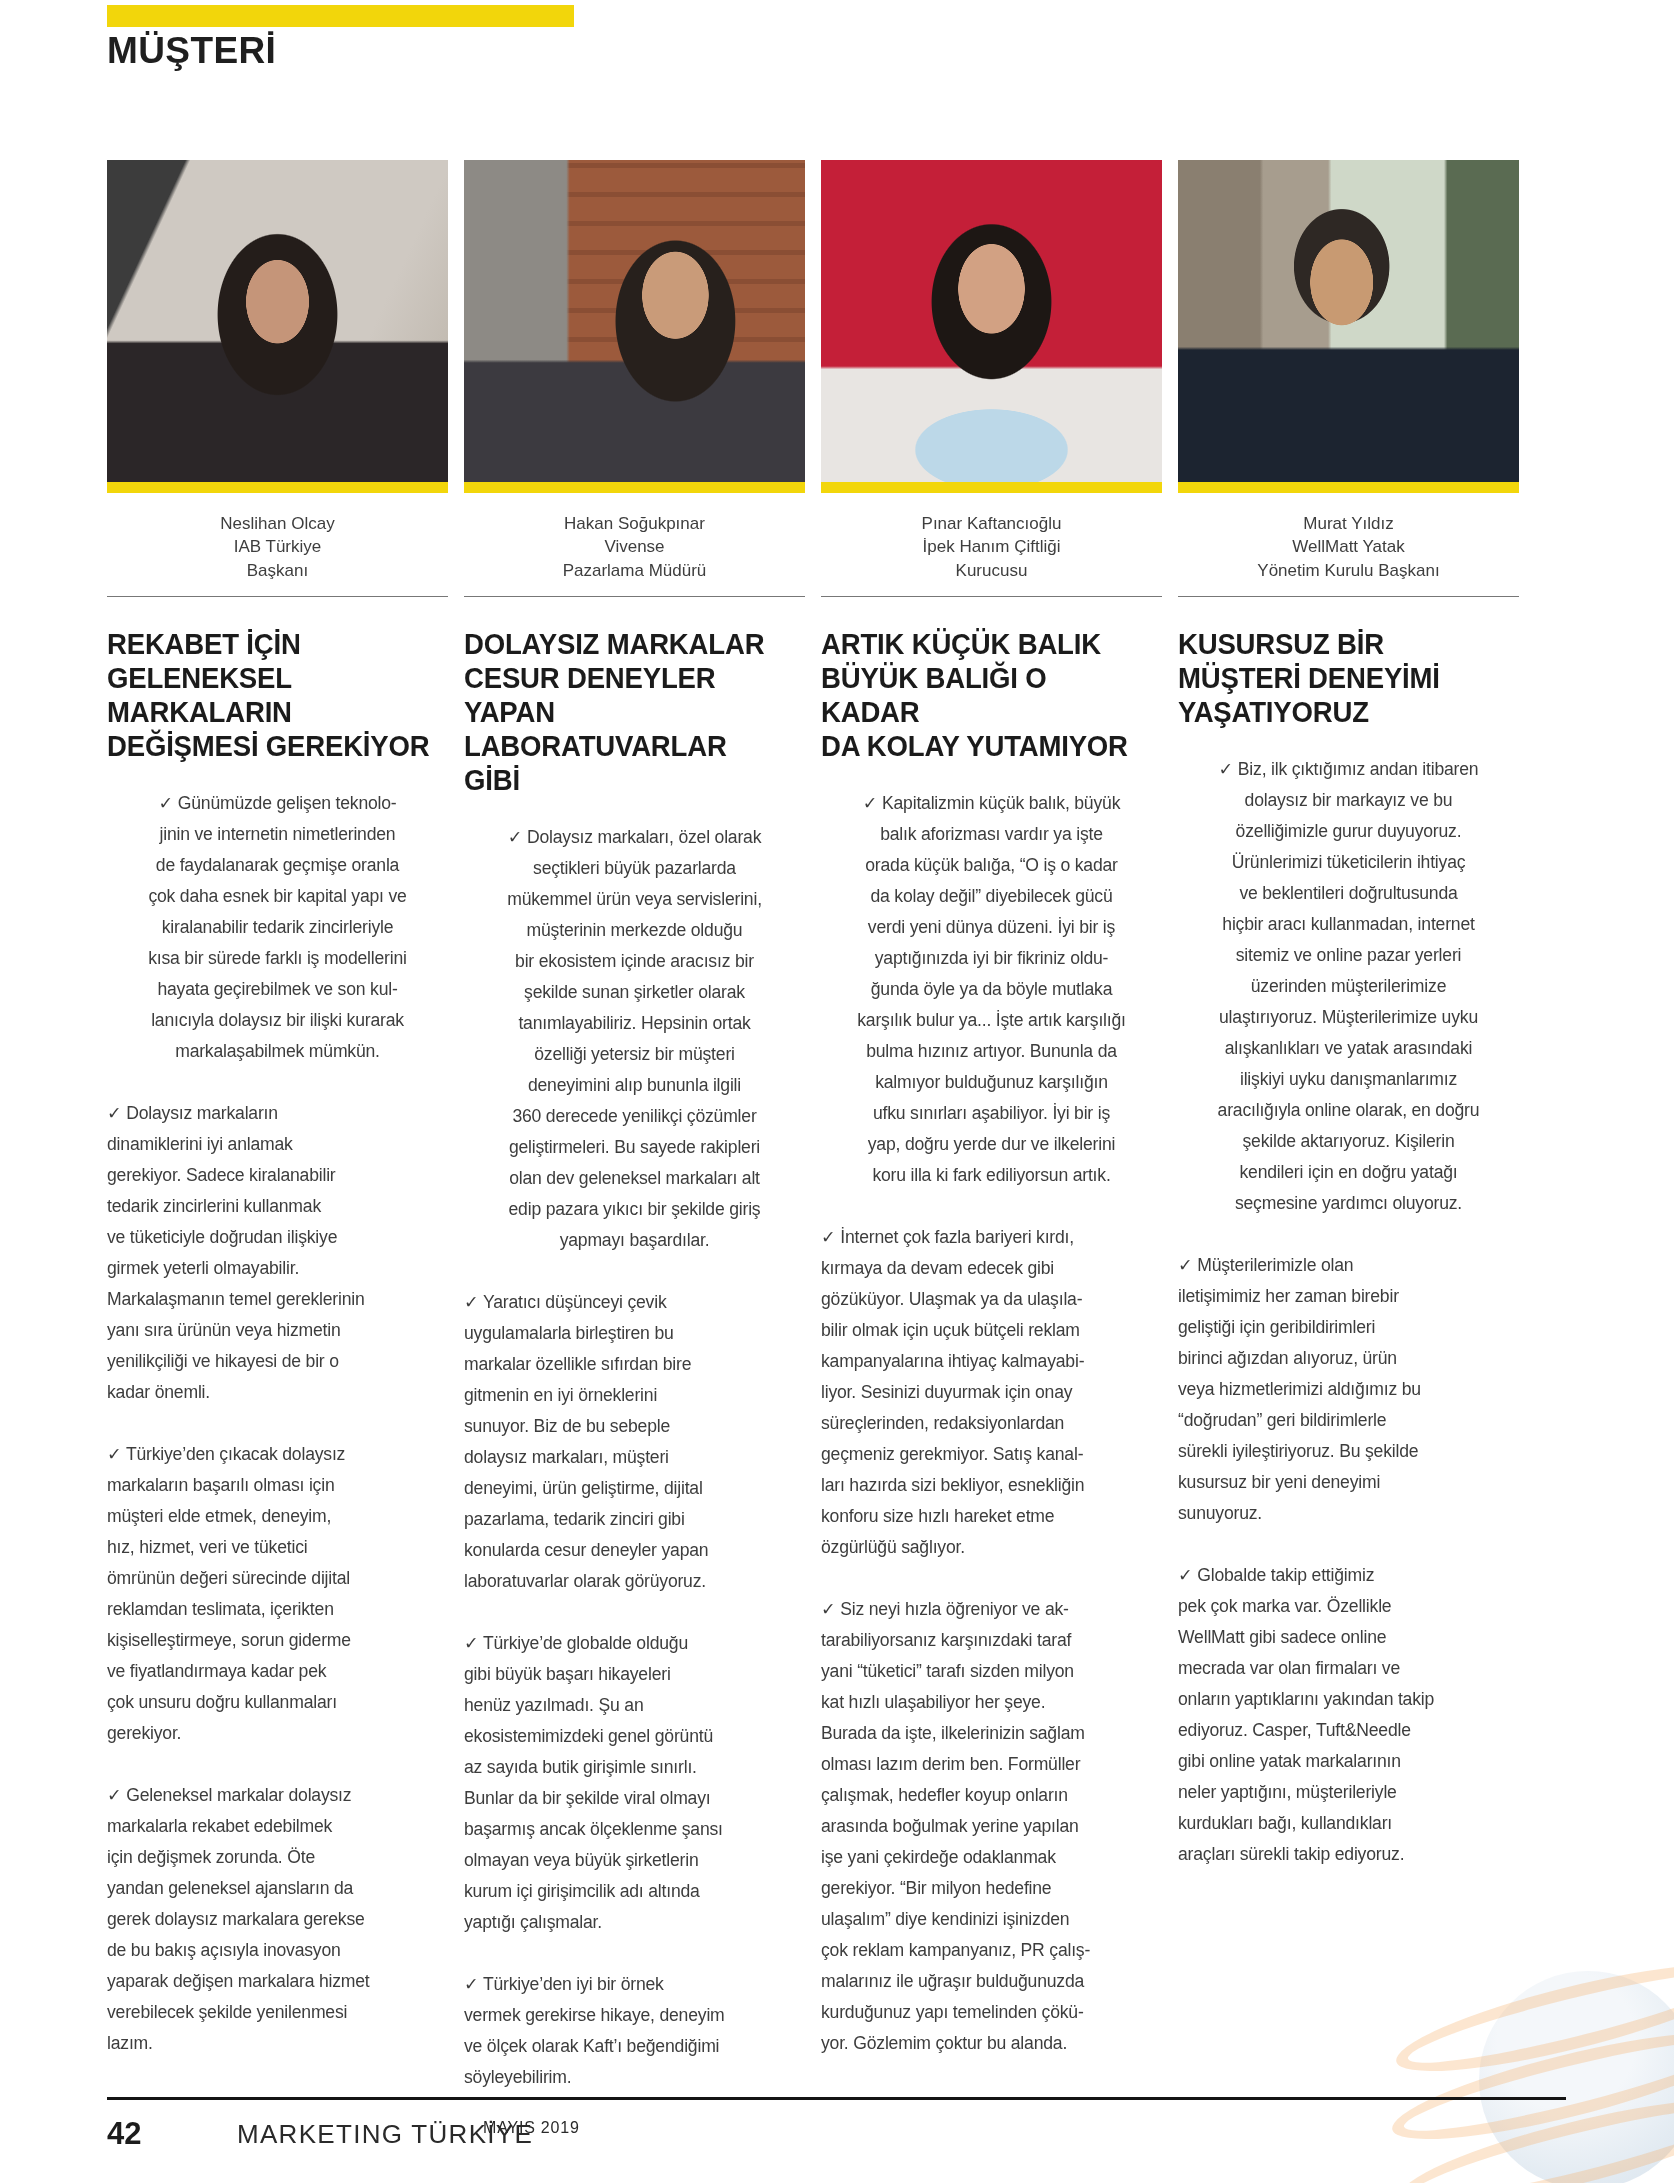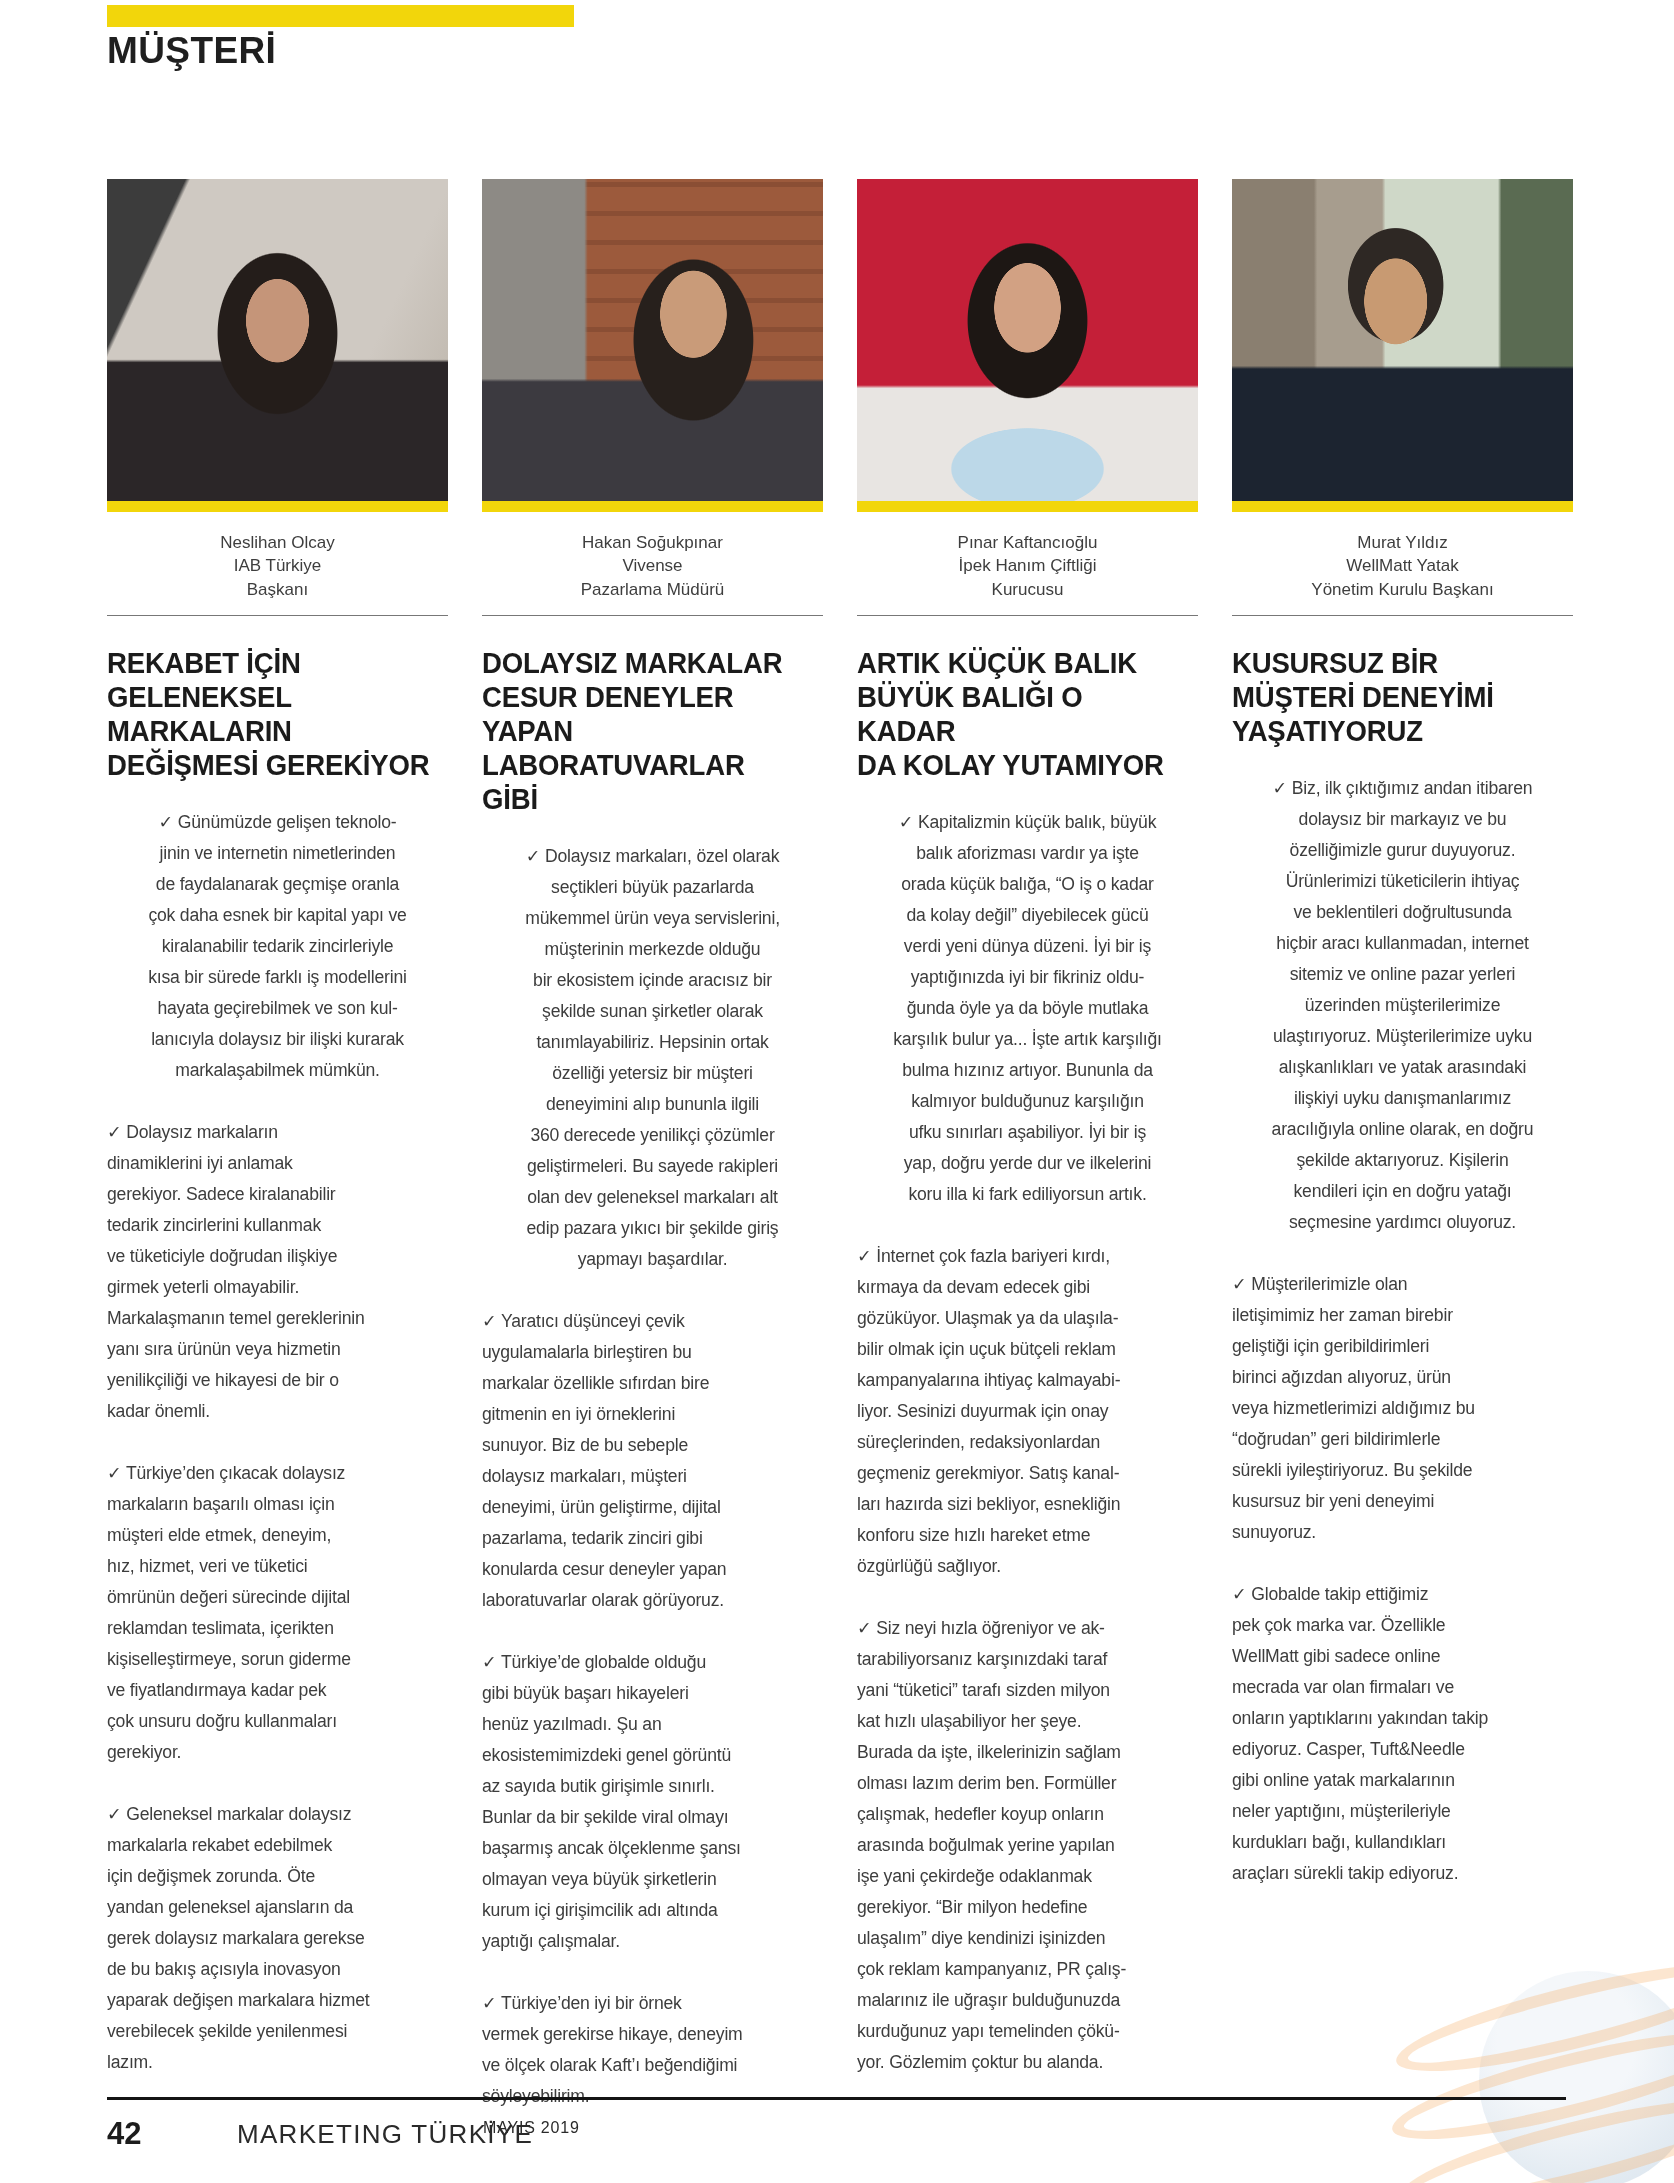--- a/index.html
+++ b/index.html
@@ -5,22 +5,22 @@
   html,body{margin:0;padding:0;}
   body{
     width:1674px;height:2183px;position:relative;overflow:hidden;
     background:#ffffff;font-family:"Liberation Sans", sans-serif;
     -webkit-font-smoothing:antialiased;
   }
   .layer{position:absolute;z-index:1;}
   .topbar{left:107px;top:5px;width:467px;height:22px;background:#F2D60B;}
   .guncel{left:107px;top:30px;font-size:37px;font-weight:800;letter-spacing:0.4px;color:#1f1f1f;}
   .grid{
-    left:107px;top:179px;width:1468px;
-    display:grid;grid-template-columns:repeat(4,341px);column-gap:34px;
+    left:107px;top:160px;width:1468px;
+    display:grid;grid-template-columns:repeat(4,341px);column-gap:16px;
   }
   .col{display:flex;flex-direction:column;}
   .photo{height:322px;width:341px;}
   .p1{background:
       radial-gradient(ellipse 52px 69px at 50% 44%, #c59579 0 60%, rgba(0,0,0,0) 61%),
       radial-gradient(ellipse 99px 133px at 50% 48%, #241d1a 0 60%, rgba(0,0,0,0) 61%),
       linear-gradient(to bottom, rgba(0,0,0,0) 56%, #2b2628 57%),
       linear-gradient(115deg, #3c3c3c 0 16%, #cfc9c2 17% 70%, #b9b1a6 100%);}
   .p2{background:
       radial-gradient(ellipse 55px 72px at 62% 42%, #c99b79 0 60%, rgba(0,0,0,0) 61%),

